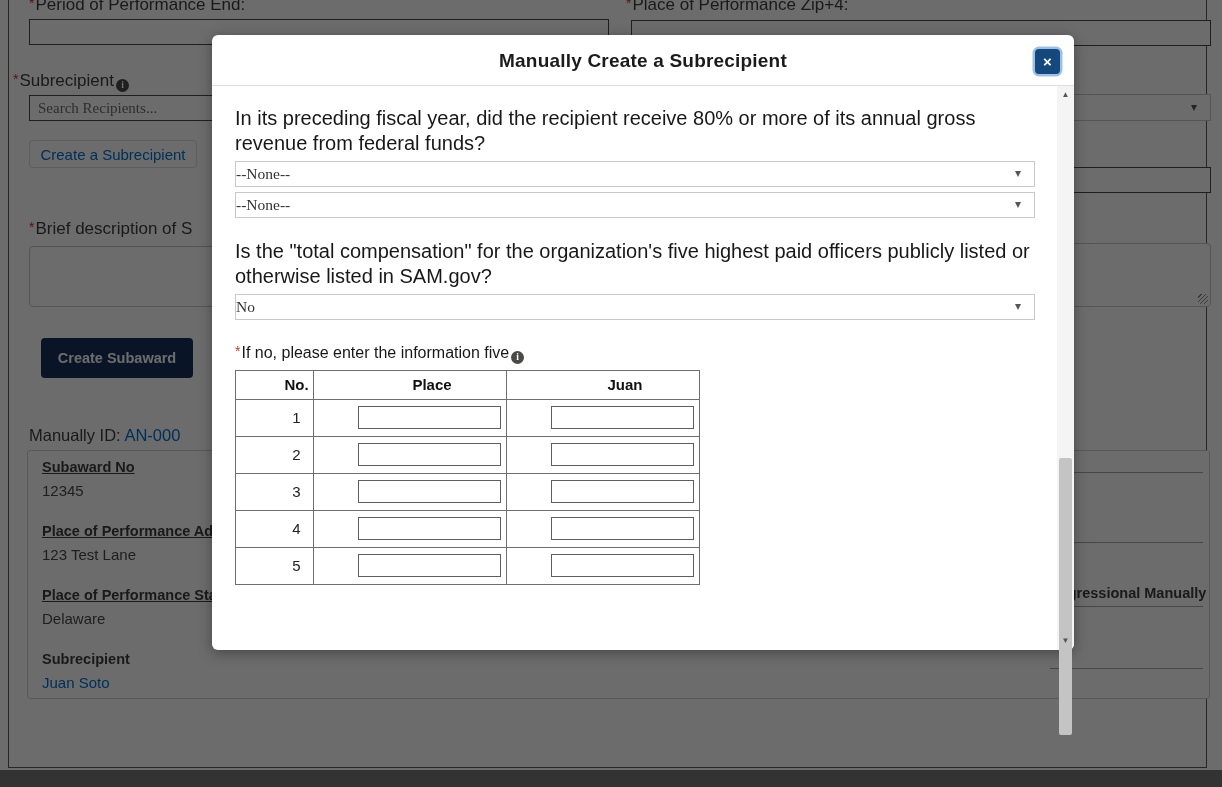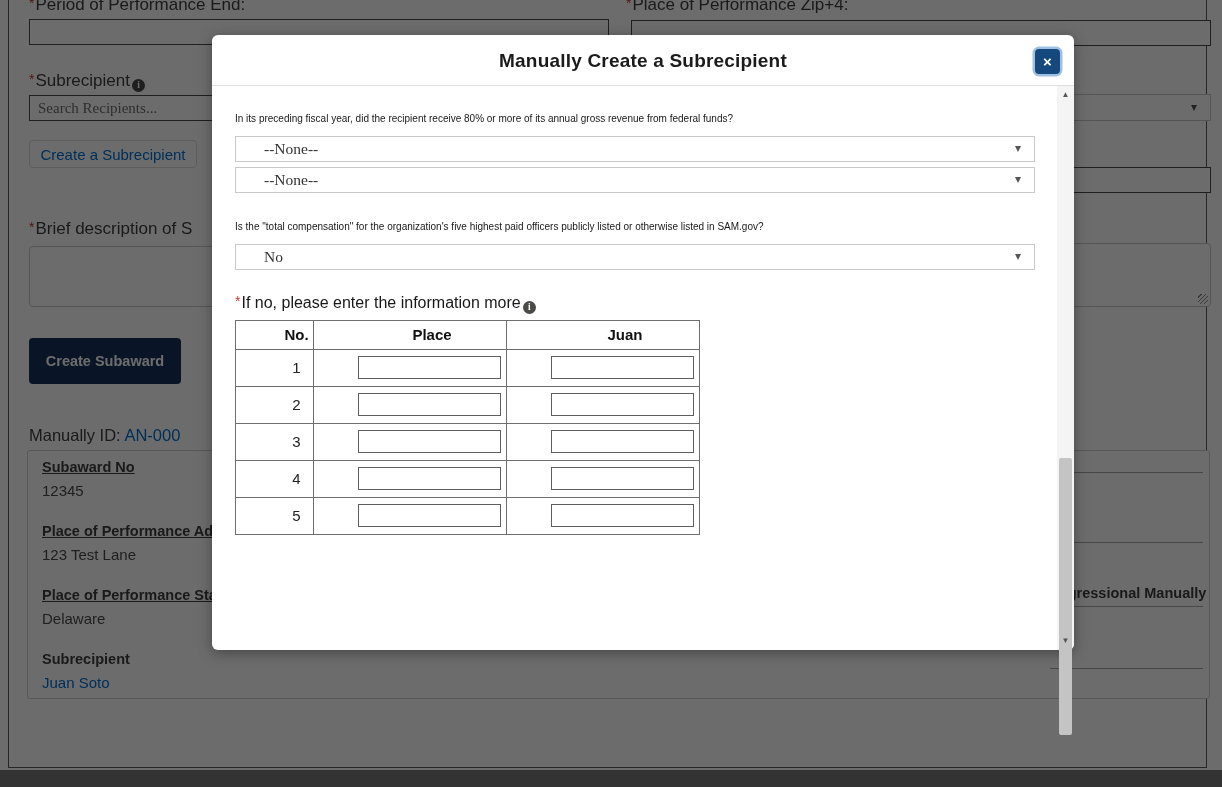--- a/index.html
+++ b/index.html
@@ -49,25 +49,25 @@
            border-radius:6px; z-index:10; box-shadow:0 3px 14px rgba(0,0,0,.35);margin-left:48px; }
   .modal-header { position:relative; height:51px; border-bottom:1px solid #dedede; }
   .modal-title { position:absolute; left:0; right:0; top:15px; text-align:center;
            font-size:19px; font-weight:bold; color:#1b1b1b; letter-spacing:.2px; }
   .close-btn { position:absolute; right:14px; top:14px; width:25px; height:25px;
            background:#15497e; border:none; border-radius:4px; color:#fff; font-size:15px;
            font-weight:bold; line-height:23px; text-align:center; cursor:pointer;
            box-shadow:0 0 0 2.5px #9dc1e4; }
   .modal-body { position:absolute; left:0; top:51px; right:17px; bottom:0;
            padding:20px 14px 0 23px; overflow:hidden; }
-  .question { width:810px; font-size:10px; line-height:25px; color:#181818; margin-top:21px; }
+  .question { width:810px; font-size:20px; line-height:25px; color:#181818; margin-top:21px; }
   .question:first-child { margin-top:0; }
   .m-select { position:relative; width:800px; height:26px; border:1px solid #c9c9c9;
            margin-top:5px; background:#fff; font-family:"Liberation Serif", serif;
-           font-size:15.5px; color:#333; line-height:24px; padding-left:28px; }
+           font-size:15.5px; color:#333; line-height:24px; padding-left:0; }
   .table-label { margin-top:23px; font-size:16px; color:#181818; }
   .info-icon { display:inline-flex; width:13px; height:13px; border-radius:50%;
            background:#4a4a49; color:#fff; font-size:9.5px; font-weight:bold;
            align-items:center; justify-content:center; vertical-align:-2px; margin-left:2px;
            font-family:"Liberation Serif", serif; }
   table.comp { border-collapse:collapse; margin-top:6px; }
   table.comp th, table.comp td { border:1px solid #6e6e6e;padding-left:44px; }
   table.comp th { font-size:15px; font-weight:bold; color:#111; height:29px; text-align:center; }
   table.comp td { height:37px; text-align:center; font-size:15px; color:#222; }
   .col-no { width:78px; } .col-name { width:155px; } .col-total { width:153px; }
@@ -95,21 +95,21 @@
     <div class="bg-label" style="left:20px; top:6px;">
       <span class="req">*</span><span>Period of Performance End:</span>
     </div>
     <input class="bg-input" style="left: 20px; top: 30px; width: 580px;">
 
     <div class="bg-label" style="left:617px; top:6px;">
       <span class="req">*</span><span>Place of Performance Zip+4:</span>
     </div>
     <input class="bg-input" style="left: 622px; top: 31px; width: 580px;">
 
-    <div class="bg-label" style="left:20px; top:82px;">
+    <div class="bg-label" style="left:4px; top:82px;">
       <span class="req">*</span><span>Subrecipient</span><span class="info-icon">i</span>
     </div>
     <input class="bg-input" style="left: 20px; top: 106px; width: 560px;" placeholder="Search Recipients...">
 
     <div class="bg-select" style="left:622px; top:105px; width:580px;">
       <span class="arr">▾</span>
     </div>
 
     <button class="btn-light" style="left:20px; top:151px; width:168px; height:28px;">Create a Subrecipient</button>
 
@@ -118,21 +118,21 @@
     <div class="bg-label" style="left:20px; top:230px;">
       <span class="req">*</span><span>Brief description of S</span>
     </div>
     <div class="bg-textarea" style="left:20px; top:257px; width:560px; height:61px;">
       <span class="resize-handle"></span>
     </div>
     <div class="bg-textarea" style="left:622px; top:254px; width:580px; height:64px;">
       <span class="resize-handle"></span>
     </div>
 
-    <button class="btn-navy" style="left:20px; top:349px; width:152px; height:46px;">Create Subaward</button>
+    <button class="btn-navy" style="left:32px; top:349px; width:152px; height:40px;">Create Subaward</button>
 
     <div class="subaward-id">
       <span>Manually ID:</span>
       <a href="#">AN-000</a>
     </div>
 
     <div class="detail-panel">
       <div class="dfield" style="top:8px;">
         <div class="dlabel u">Subaward No</div>
         <div class="dvalue">12345</div>
@@ -182,21 +182,21 @@
       <span class="arr">▾</span>
     </div>
 
     <div class="question">Is the "total compensation" for the organization's five highest paid officers publicly listed or otherwise listed in SAM.gov?</div>
     <div class="m-select">
       <span>No</span>
       <span class="arr">▾</span>
     </div>
 
     <div class="table-label">
-      <span class="req">*</span><span>If no, please enter the information more</span><span class="info-icon">i</span>
+      <span class="req">*</span><span>If no, please enter the information five</span><span class="info-icon">i</span>
     </div>
 
     <table class="comp">
       <thead>
         <tr>
           <th class="col-no">No.</th>
           <th class="col-name">Place</th>
           <th class="col-total">Juan</th>
         </tr>
       </thead>

